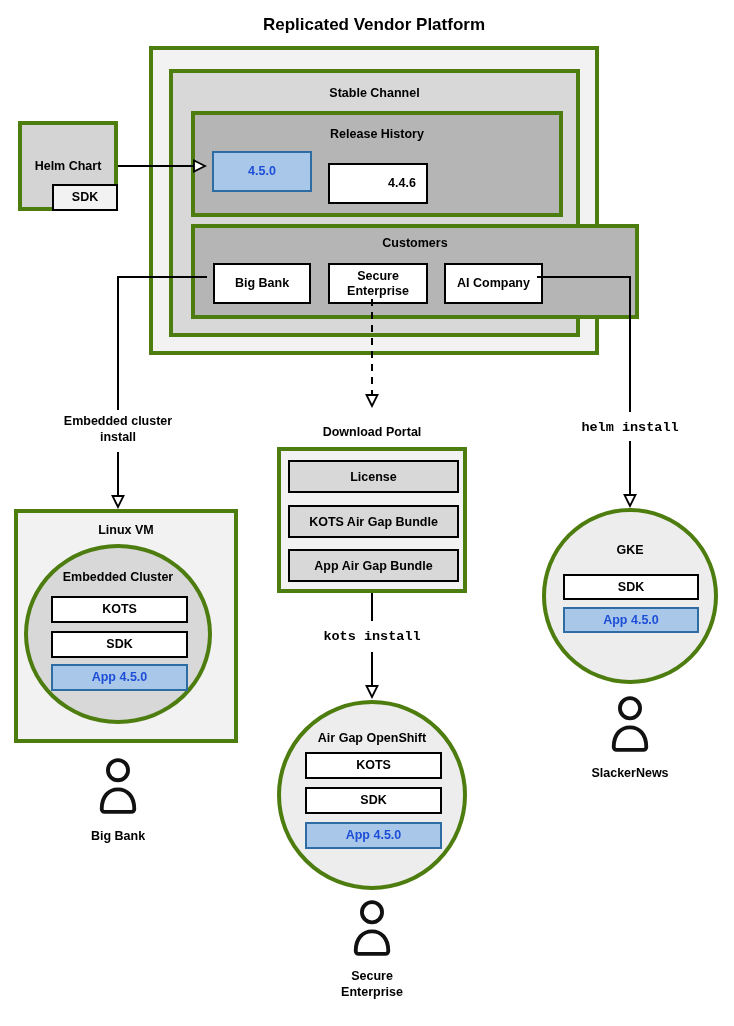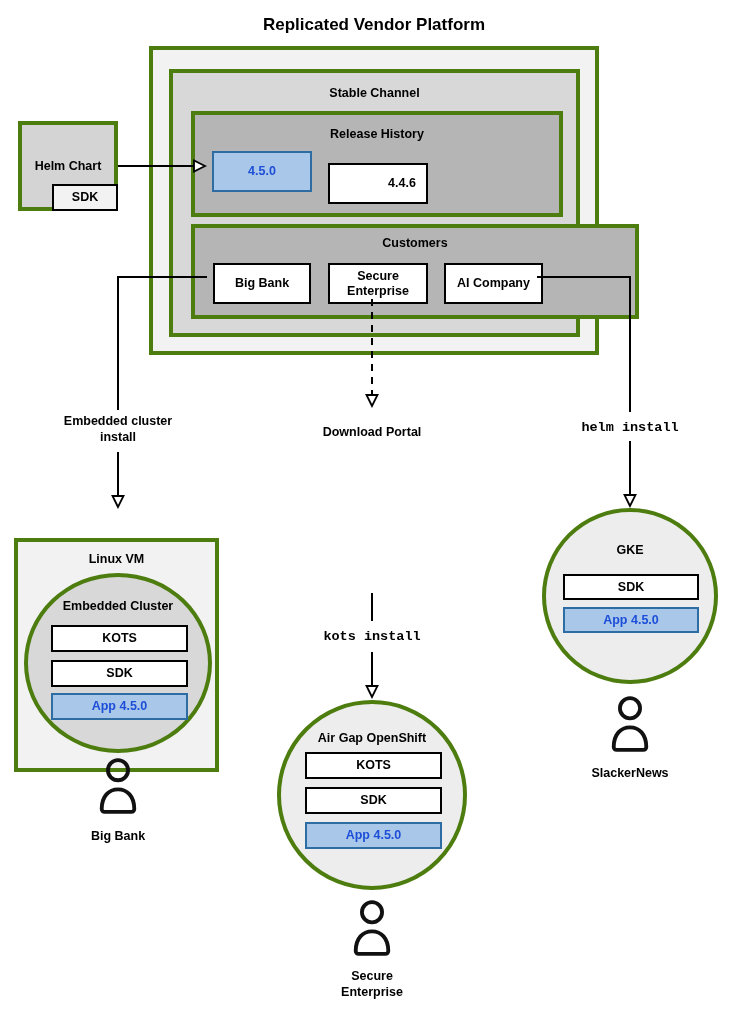--- a/index.html
+++ b/index.html
@@ -61,24 +61,29 @@
   <div class="box" style="left:18px; top:121px; width:100px; height:90px; background:#d4d4d4;">
     <div class="lbl sz12" style="left:0; top:34px; width:100%;">Helm Chart</div>
     <div class="node" style="left:30px; top:59px; width:66px; height:27px; background:#f2f2f2;">SDK</div>
   </div>
 
   <div class="lbl sz12" style="left:58px; top:413px; width:120px; line-height:16px;">Embedded cluster install</div>
 
   <div class="lbl mono" style="left:550px; top:420px; width:160px;">helm install</div>
 
   <div class="lbl sz12" style="left:277px; top:425px; width:190px;">Download Portal</div>
+  <div class="box fill-lightest" style="left:277px; top:447px; width:190px; height:146px;">
+    <div class="row" style="left:7px; top:9px; width:171px; height:33px;">License</div>
+    <div class="row" style="left:7px; top:54px; width:171px; height:33px;">KOTS Air Gap Bundle</div>
+    <div class="row" style="left:7px; top:98px; width:171px; height:33px;">App Air Gap Bundle</div>
+  </div>
 
   <div class="lbl mono" style="left:292px; top:629px; width:160px;">kots install</div>
 
-  <div class="box fill-lightest" style="left:14px; top:538px; width:205px; height:234px;">
+  <div class="box fill-lightest" style="left:14px; top:509px; width:224px; height:234px;">
     <div class="lbl sz12" style="left:0; top:10px; width:100%;">Linux VM</div>
     <div class="box circle fill-light" style="left:6px; top:31px; width:188px; height:180px;">
       <div class="lbl sz12" style="left:0; top:22px; width:100%;">Embedded Cluster</div>
       <div class="node" style="left:23px; top:48px; width:137px; height:27px;">KOTS</div>
       <div class="node" style="left:23px; top:83px; width:137px; height:27px;">SDK</div>
       <div class="node hl" style="left:23px; top:116px; width:137px; height:27px;">App 4.5.0</div>
     </div>
   </div>
 
   <div class="user-icon" style="left:95px; top:756px;">

